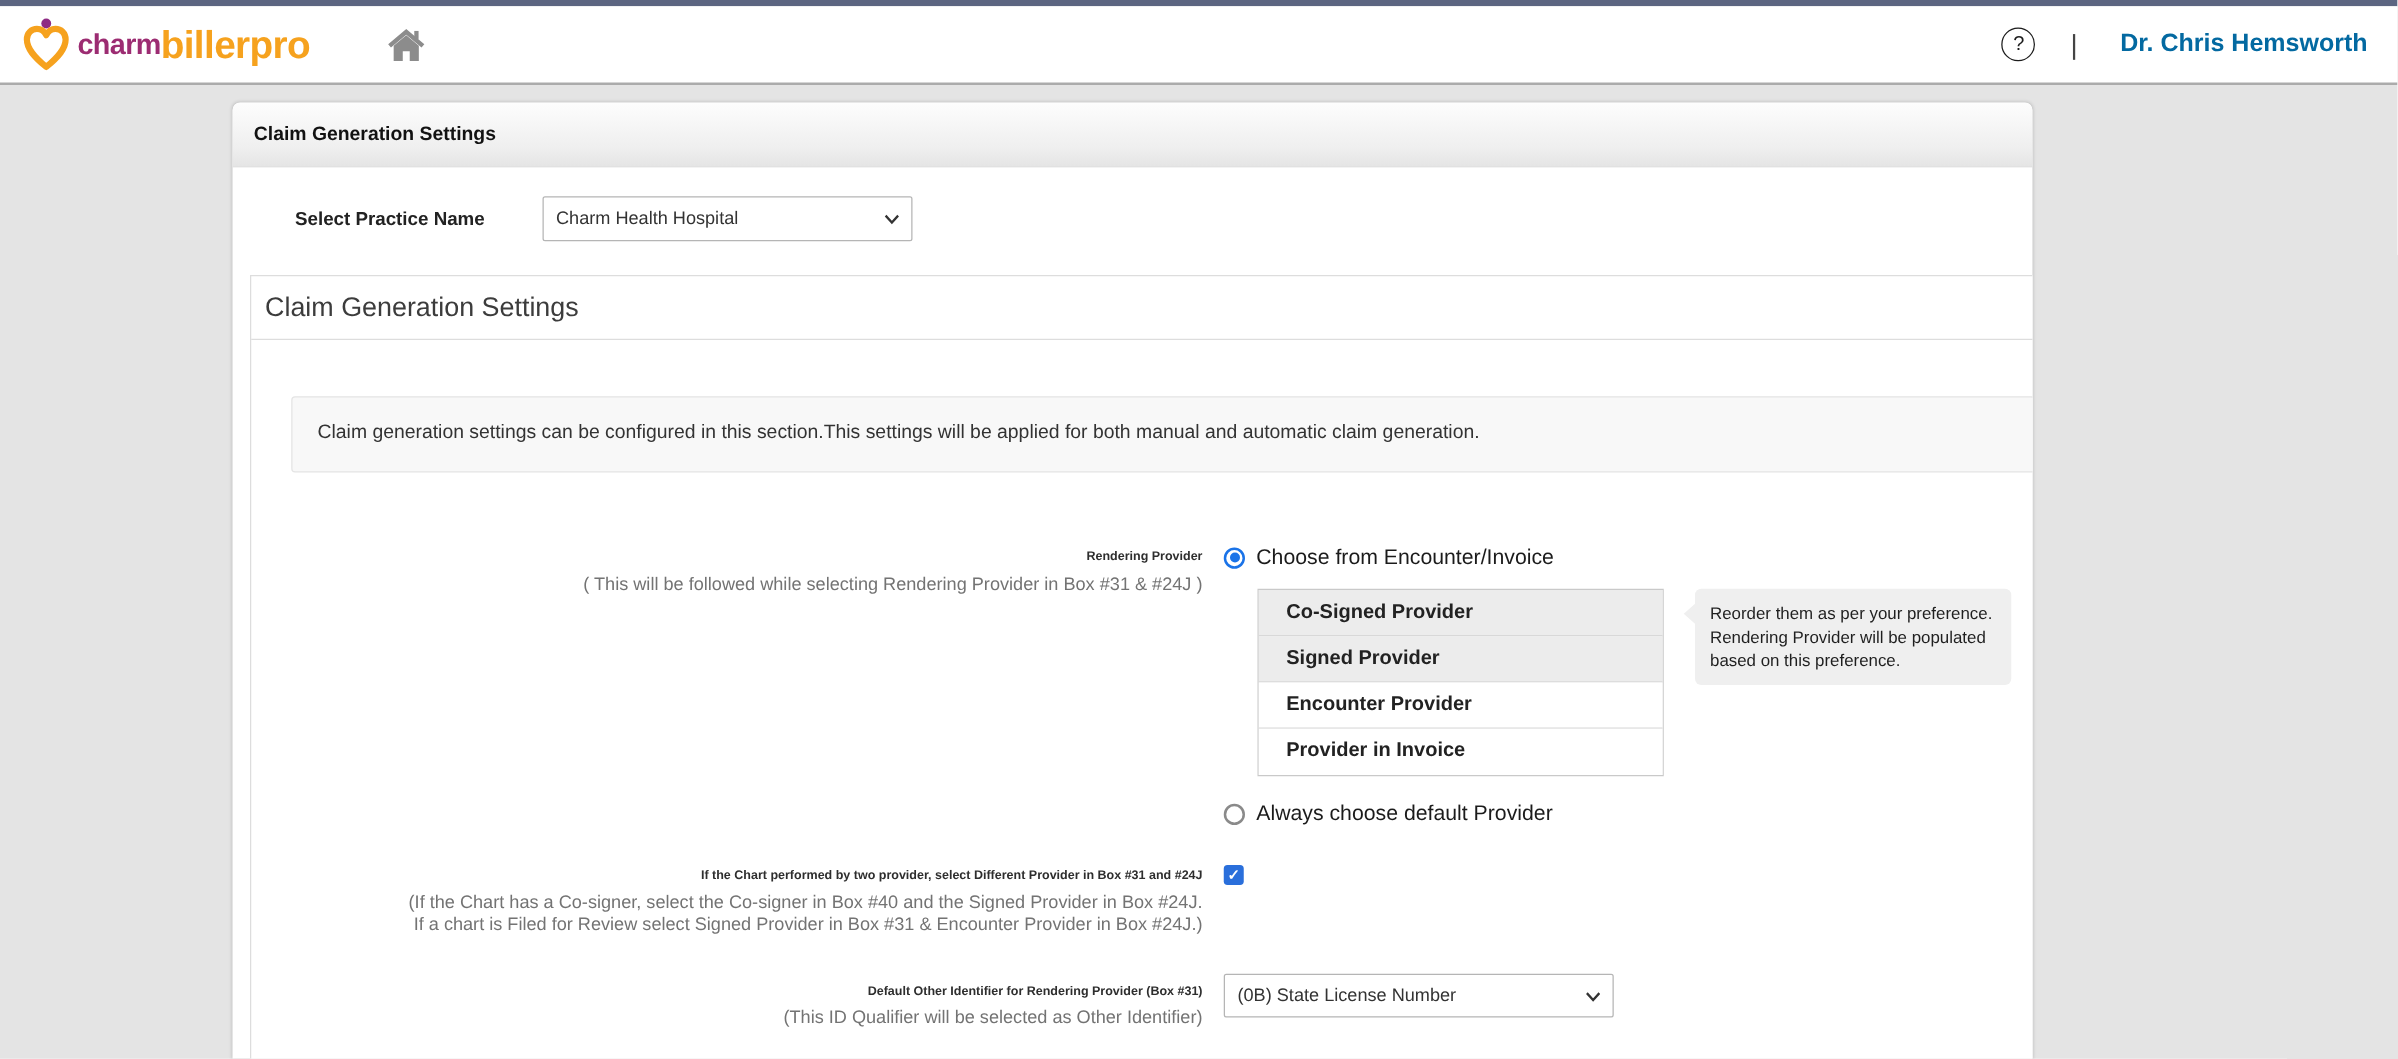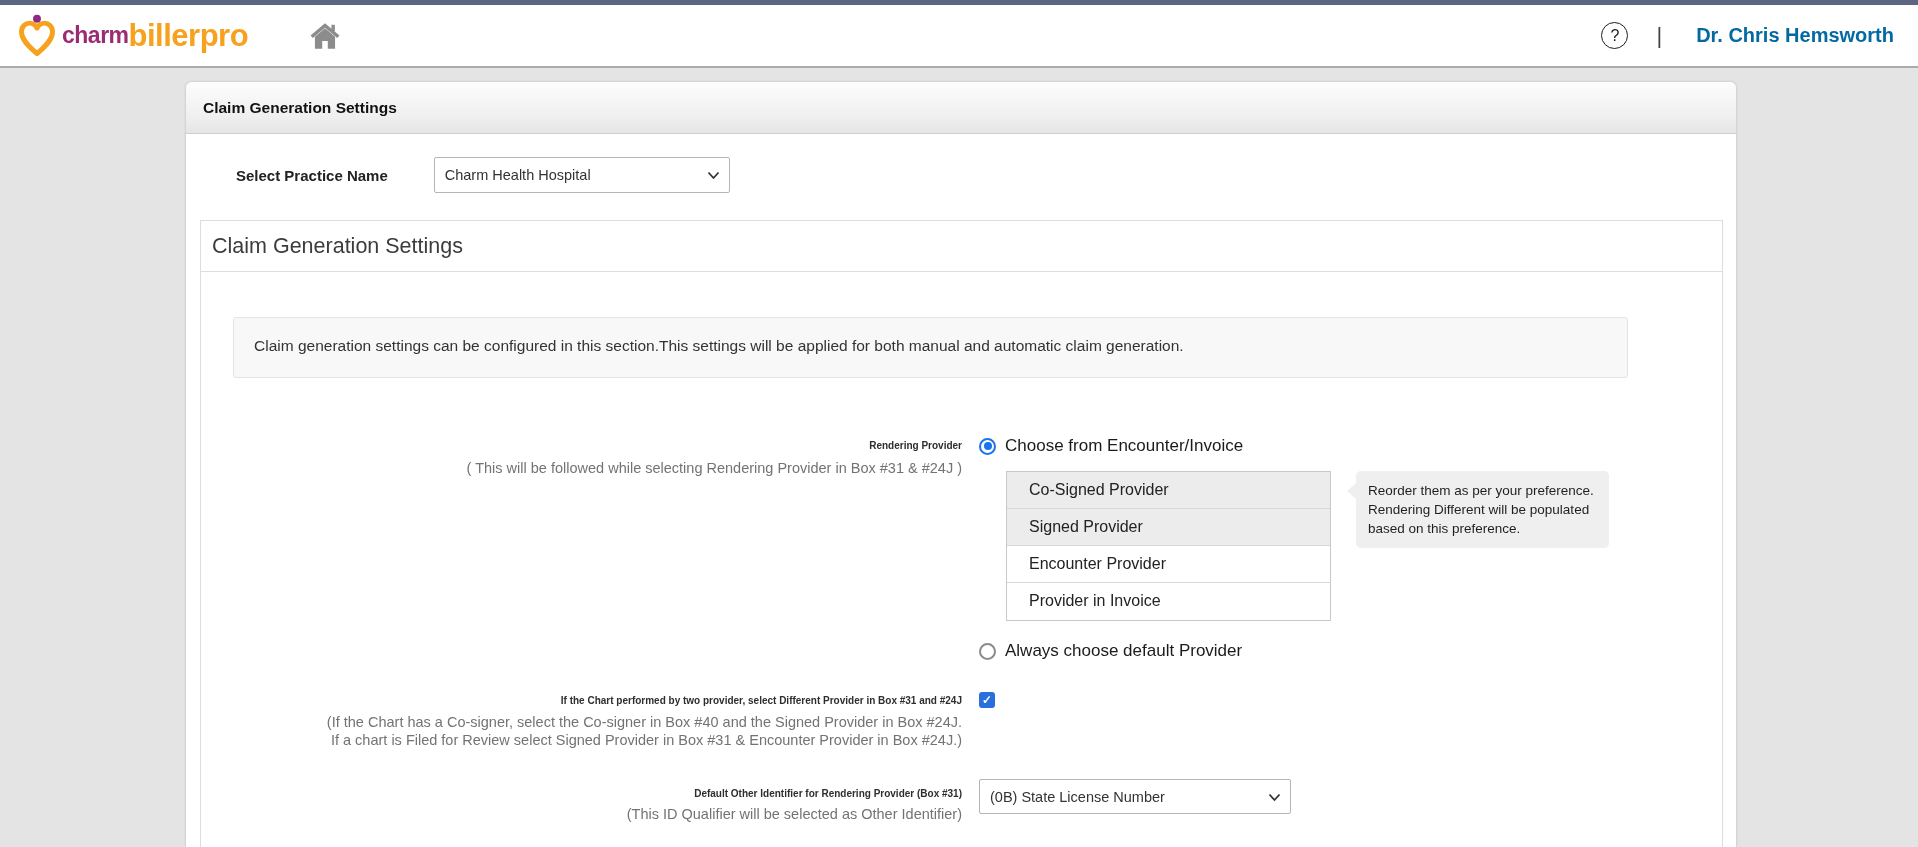--- a/index.html
+++ b/index.html
@@ -17,21 +17,21 @@
   .logo-biller { font-size:31px; font-weight:bold; color:#f6a21e; letter-spacing:-0.5px; }
   .home { margin-left:62px; cursor:pointer; display:flex; align-items:center; }
   .spacer { flex:1; }
   .help { width:27px; height:27px; border:1.6px solid #1c1c1c; border-radius:50%;
           display:flex; align-items:center; justify-content:center;
           font-size:16px; color:#1c1c1c; cursor:pointer; }
   .sep { margin:0 22px 0 28px; font-size:22px; font-weight:300; color:#444; }
   .user { font-size:20px; font-weight:600; color:#0369a1; cursor:pointer;margin-left:12px; }
 
   
-  .panel { position:absolute; left:186px; top:82px; width:1550px; height:765px;
+  .panel { position:absolute; left:186px; top:82px; width:1440px; height:765px;
            background:#fff; border-radius:6px 6px 0 0; overflow:hidden;
            box-shadow:0 0 3px rgba(0,0,0,.18); }
   .panel-head { height:52px; line-height:52px; padding-left:17px;
                 background:linear-gradient(#fdfdfd,#efefef 70%,#e5e5e5);
                 border-bottom:1px solid #cfcfcf; border-radius:6px 6px 0 0;
                 font-size:15.5px; font-weight:bold; color:#121212; }
 
   .practice-row { position:absolute; left:50px; top:75px; display:flex; align-items:center;gap:32px; }
   .practice-label { font-size:15px; font-weight:600; color:#222; margin-right:14px; }
   .select { position:relative; background:#fff; border:1px solid #b5b5b5; border-radius:2px;
@@ -56,21 +56,21 @@
   .radio-row { display:flex; align-items:center; cursor:pointer; }
   .radio { width:17px; height:17px; border-radius:50%; background:#fff; flex:0 0 17px;
            margin-right:9px; position:relative; }
   .radio.on  { border:2px solid #1a73e8; }
   .radio.on::after { content:""; position:absolute; left:2.5px; top:2.5px;
                      width:8px; height:8px; border-radius:50%; background:#1a73e8; }
   .radio.off { border:2px solid #8a8a8a; }
   .radio-text { font-size:17px; color:#1b1b1b; }
 
   .provider-list { position:absolute; left:805px; top:250px; width:325px;
-                   border:1px solid #c9c9c9; background:#fff; }
+                   border:1px solid #c9c9c9; background:#fff;font-weight:bold; }
   .provider-item { height:37px; line-height:36px; padding-left:22px; font-size:16px;
                    color:#222; border-bottom:1px solid #d8d8d8; cursor:move; background:#fff; }
   .provider-item:last-child { border-bottom:none; }
   .provider-item:nth-child(-n+2) { background:#ececec; }
 
   .tooltip { position:absolute; left:1155px; top:250px; width:253px;
              background:#efefef; border-radius:5px; padding:10px 12px;
              font-size:13.5px; line-height:1.42; color:#1f1f1f; }
   .tooltip::before { content:""; position:absolute; left:-9px; top:12px;
                      border-top:8px solid transparent; border-bottom:8px solid transparent;
@@ -140,21 +140,21 @@
         <span class="radio-text">Choose from Encounter/Invoice</span>
       </div>
 
       <div class="provider-list">
         <div class="provider-item">Co-Signed Provider</div>
         <div class="provider-item">Signed Provider</div>
         <div class="provider-item">Encounter Provider</div>
         <div class="provider-item">Provider in Invoice</div>
       </div>
 
-      <div class="tooltip">Reorder them as per your preference. Rendering Different will be populated based on this preference.</div>
+      <div class="tooltip">Reorder them as per your preference. Rendering Provider will be populated based on this preference.</div>
 
       <div class="ctl radio-row" style="top:420px;">
         <span class="radio off"></span>
         <span class="radio-text">Always choose default Provider</span>
       </div>
 
       <div class="lbl-col" style="top:471px;">
         <div class="lbl-main">If the Chart performed by two provider, select Different Provider in Box #31 and #24J</div>
         <div class="lbl-sub" style="margin-top:3px;">(If the Chart has a Co-signer, select the Co-signer in Box #40 and the Signed Provider in Box #24J.</div>
         <div class="lbl-sub" style="margin-top:0;">If a chart is Filed for Review select Signed Provider in Box #31 &amp; Encounter Provider in Box #24J.)</div>

